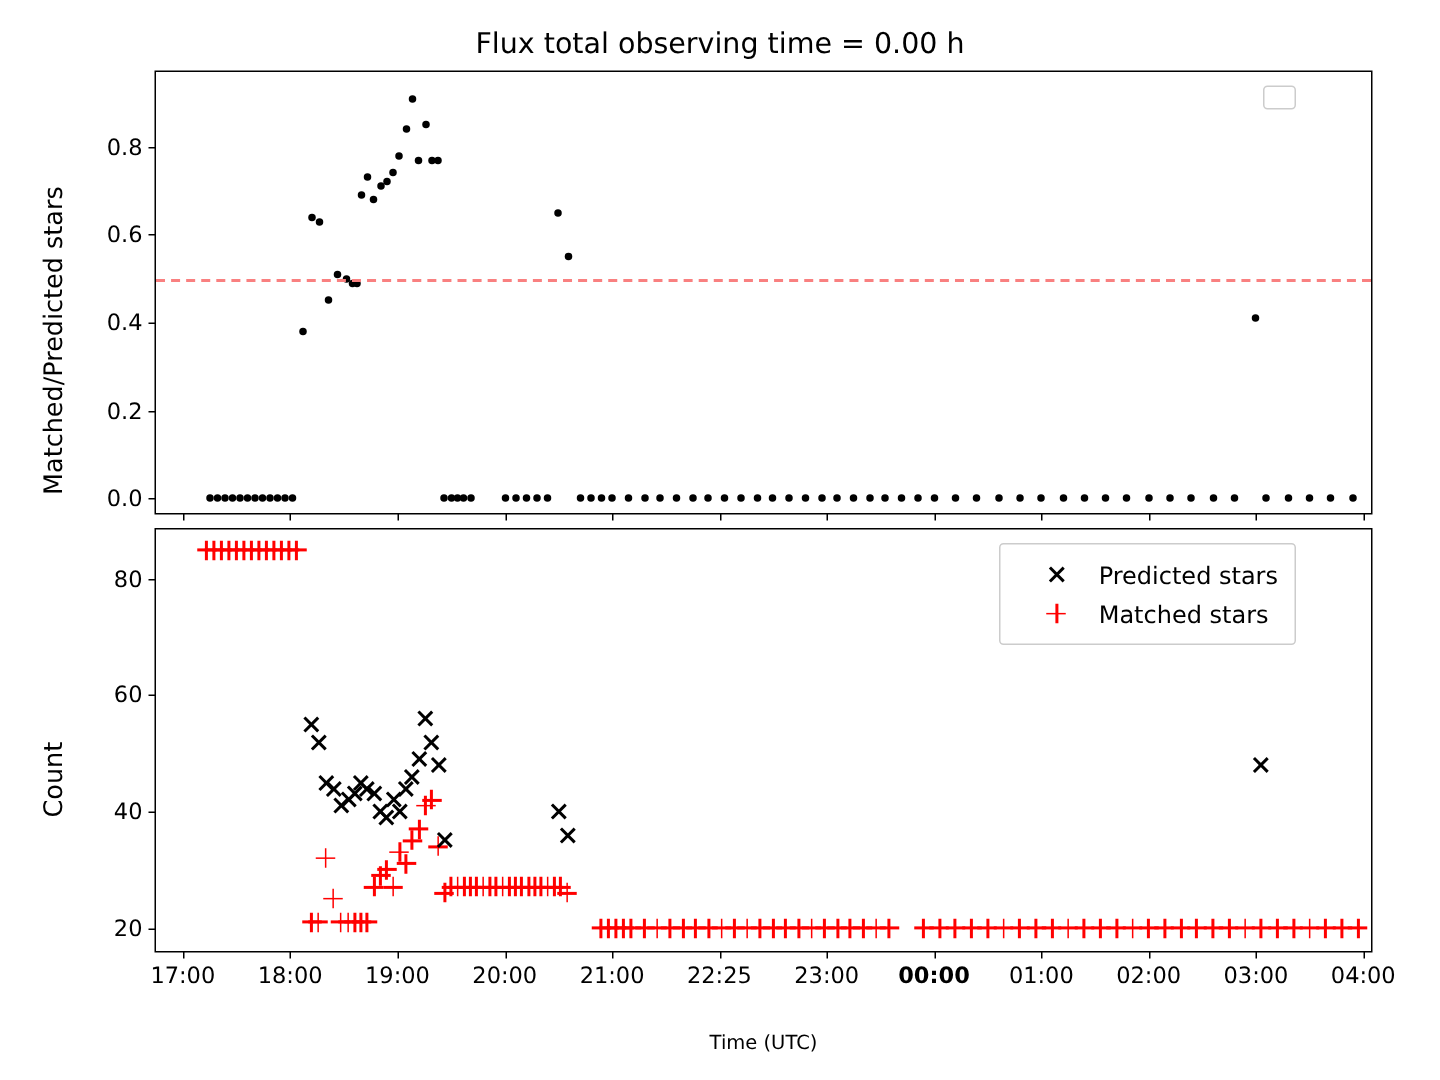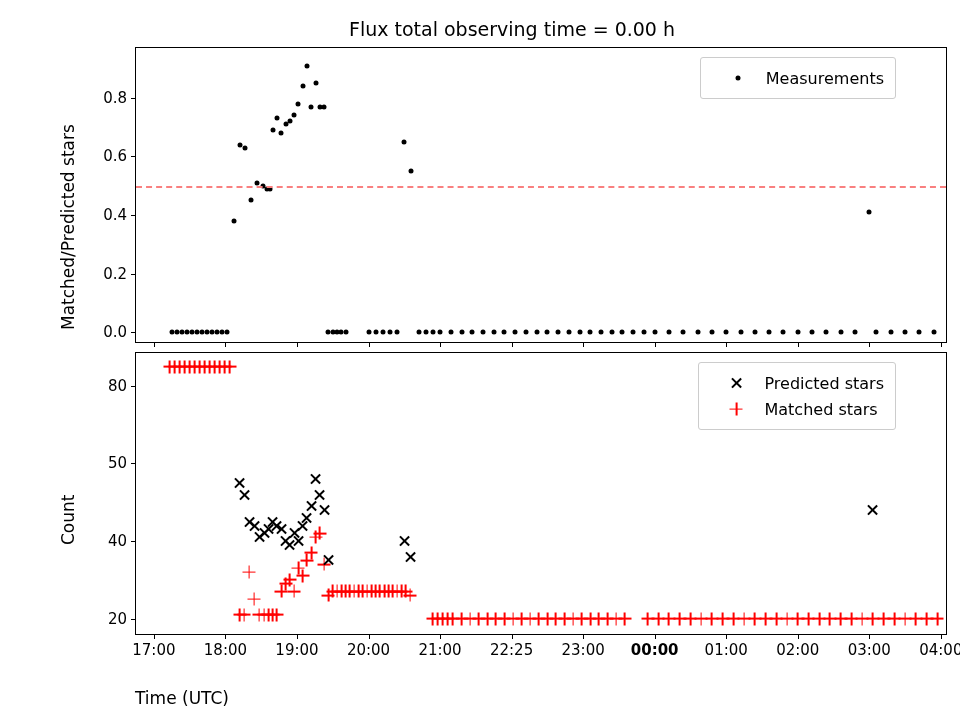--- a/index.html
+++ b/index.html
@@ -11,21 +11,20 @@
     width: 960px;
     height: 720px;
     font-family: "DejaVu Sans", sans-serif;
     color: #000000;
     overflow: hidden;
   }
   #figure {
     position: relative;
     width: 910px;
     height: 720px;
-    margin-left: 32px;
   }
   .title {
     position: absolute;
     left: 0;
     top: 18px;
     width: 960px;
     text-align: center;
     font-size: 19px;
     color: #000;
   }
@@ -100,22 +99,22 @@
   }
   #ylabel-bottom {
     left: 26px;
     top: 545px;
   }
   .xlabel {
     position: absolute;
     left: 103px;
     width: 812px;
     top: 688px;
-    text-align: left;
-    font-size: 17px;
+    text-align: center;
+    font-size: 13px;
   }
   
   .pt-dot {
     position: absolute;
     width: 5px;
     height: 5px;
     border-radius: 50%;
     background: #000;
     transform: translate(-50%, -50%);
   }
@@ -472,21 +471,21 @@
         <div class="pt-x" style="left: 192.448px; top: 207.404px;"></div>
         <div class="pt-x" style="left: 268.282px; top: 188.021px;"></div>
         <div class="pt-x" style="left: 274.005px; top: 203.527px;"></div>
         <div class="pt-x" style="left: 736.881px; top: 157.007px;"></div>
       </div>
   <div class="tick-y" style="top: 265.555px;"></div>
       <div class="ticklabel-y" style="top: 265.555px;">20</div>
       <div class="tick-y" style="top: 188.021px;"></div>
       <div class="ticklabel-y" style="top: 188.021px;">40</div>
       <div class="tick-y" style="top: 110.486px;"></div>
-      <div class="ticklabel-y" style="top: 110.486px;">50</div>
+      <div class="ticklabel-y" style="top: 110.486px;">60</div>
       <div class="tick-y" style="top: 32.9521px;"></div>
       <div class="ticklabel-y" style="top: 32.9521px;">80</div>
       <div class="tick-x" style="left: 17.8855px;"></div>
       <div class="ticklabel-x" style="left: 17.8855px;">17:00</div>
       <div class="tick-x" style="left: 89.4273px;"></div>
       <div class="ticklabel-x" style="left: 89.4273px;">18:00</div>
       <div class="tick-x" style="left: 160.969px;"></div>
       <div class="ticklabel-x" style="left: 160.969px;">19:00</div>
       <div class="tick-x" style="left: 232.511px;"></div>
       <div class="ticklabel-x" style="left: 232.511px;">20:00</div>
@@ -505,26 +504,20 @@
       <div class="tick-x" style="left: 733.304px;"></div>
       <div class="ticklabel-x" style="left: 733.304px;">03:00</div>
       <div class="tick-x" style="left: 804.846px;"></div>
       <div class="ticklabel-x" style="left: 804.846px;">04:00</div>
     </div>
   <div class="ylabel" id="ylabel-bottom">Count</div>
 
   <div class="xlabel">Time (UTC)</div>
 
   <div class="legend" id="legend-top">
-    <div class="legend-row">
-      <span class="legend-key">
-          <span class="key-dot"></span>
-        </span>
-      <span class="legend-label">Measurements</span>
-    </div>
   </div>
 
   <div class="legend" id="legend-bottom">
     <div class="legend-row">
       <span class="legend-key">
           <span class="key-x"></span>
         </span>
       <span class="legend-label">Predicted stars</span>
     </div>
     <div class="legend-row">

